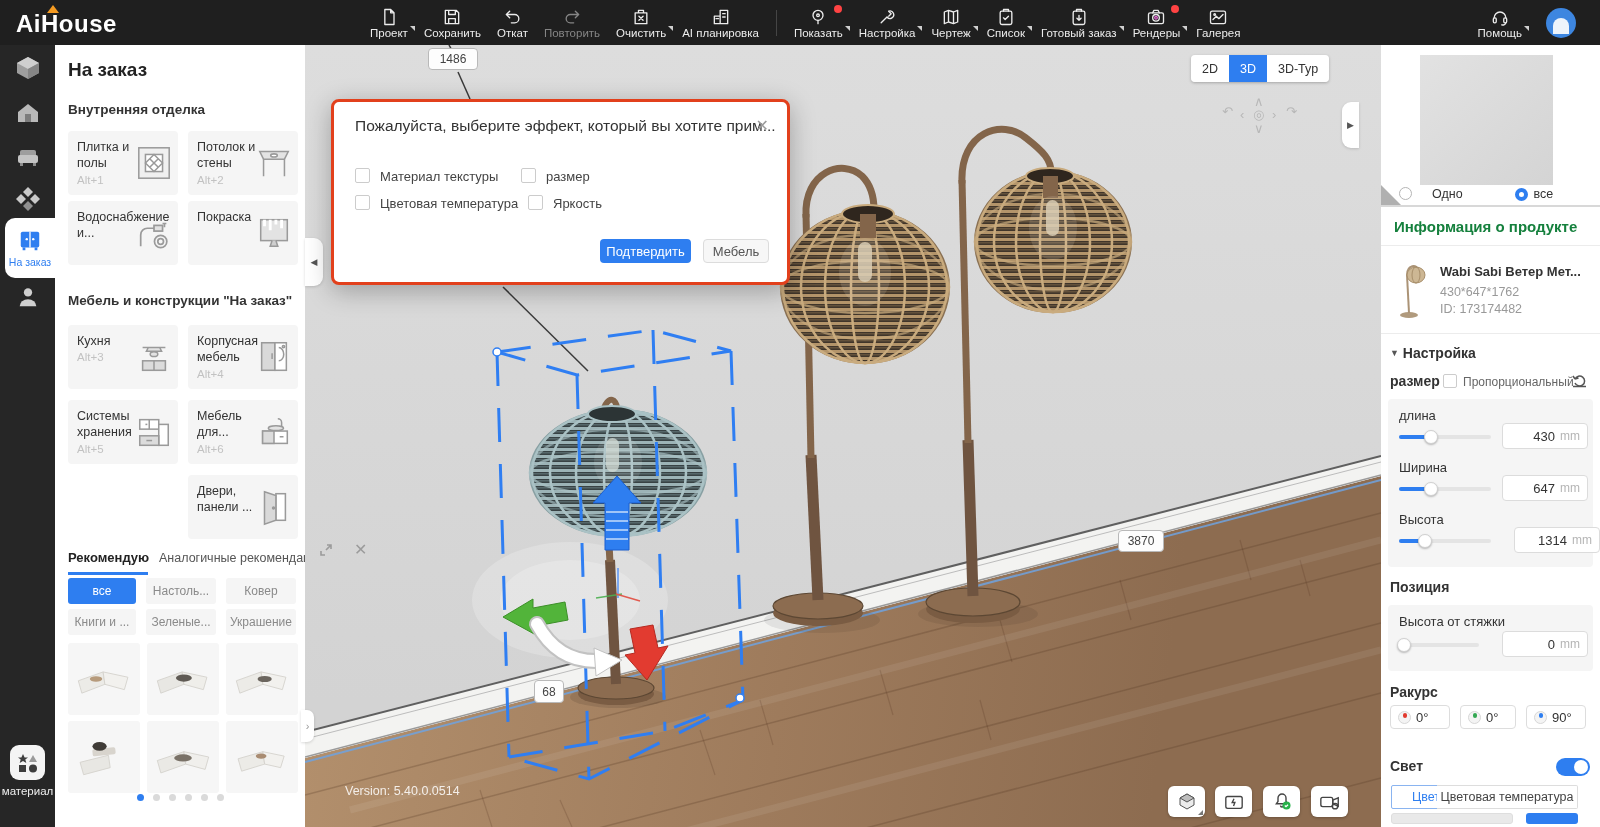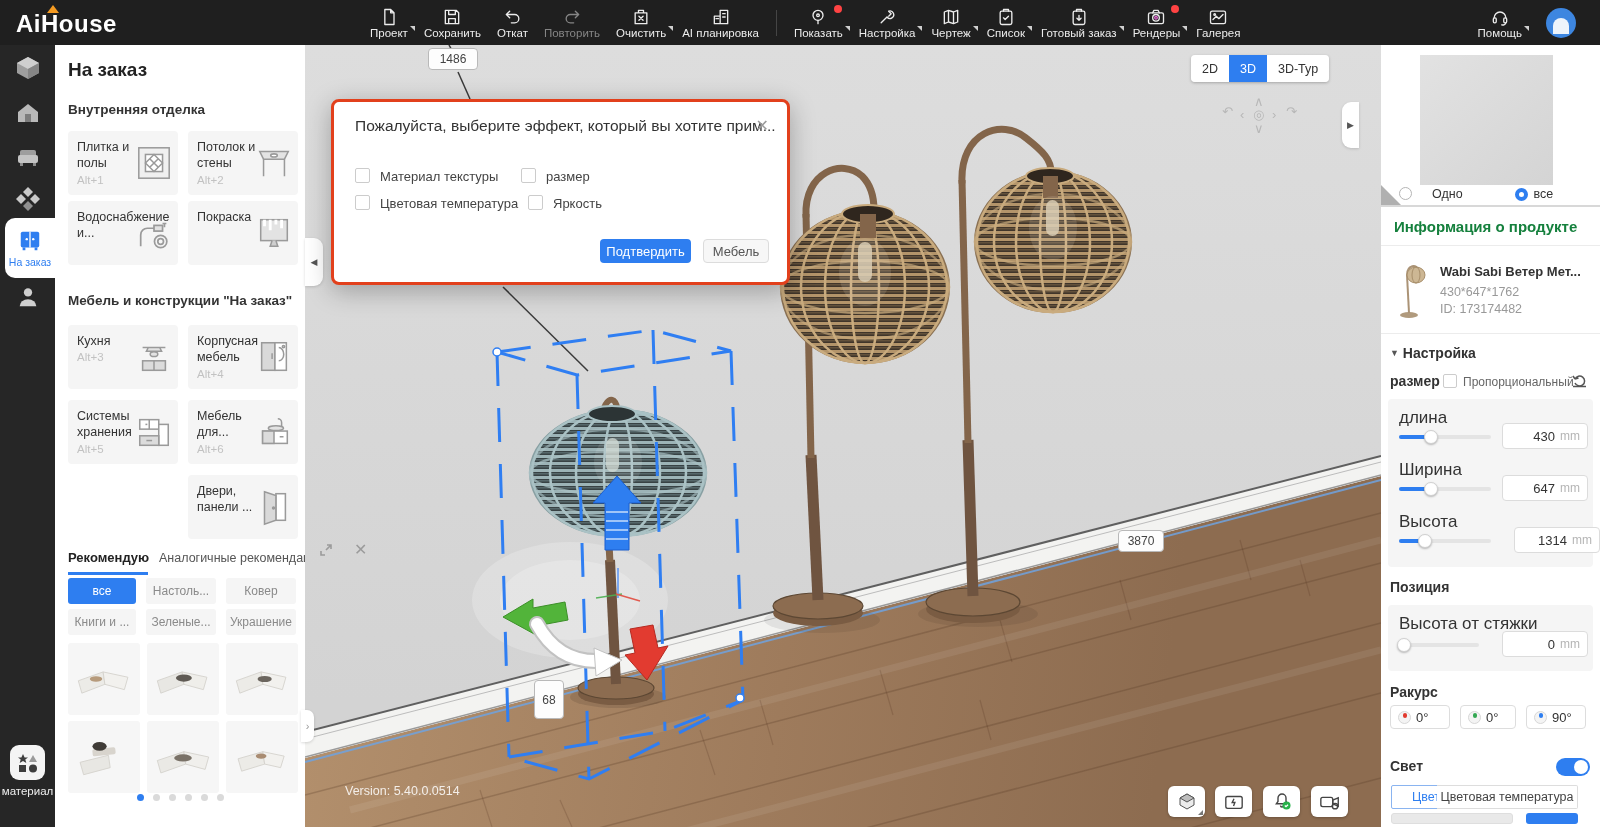--- a/index.html
+++ b/index.html
@@ -73,21 +73,21 @@
   .minimap{position:absolute;left:1381px;top:45px;width:219px;height:160px;background:#fff;z-index:35}
   .mm-view{position:absolute;left:39px;top:10px;width:133px;height:130px;background:linear-gradient(135deg,#e2e2e2,#d4d4d4)}
   .mm-fold{position:absolute;left:0;bottom:0;width:0;height:0;border-left:20px solid #b0b0b0;border-top:20px solid transparent}
   .radio{width:13px;height:13px;border-radius:50%;border:1.5px solid #b5b5b5;background:#fff;display:inline-block}
   .radio.on{border:4.5px solid #2e7ef0}
   .mm-row{position:absolute;left:0;top:142px;width:219px;font-size:12.5px;color:#333;display:flex;align-items:center}
   .info{position:absolute;left:1381px;top:207px;width:219px;height:620px;background:#fff;z-index:35;color:#333}
   .i-h{position:absolute;left:13px;top:11px;font-size:15px;font-weight:bold;color:#15803d}
   .i-div{position:absolute;left:0;width:219px;height:1px;background:#ececec}
   .gbox{position:absolute;left:7px;width:205px;background:#f5f5f5;border-radius:4px}
-  .lab{position:absolute;font-size:17px;color:#333;white-space:nowrap}
+  .lab{position:absolute;font-size:13px;color:#333;white-space:nowrap}
   .lab.b{font-weight:bold}
   .track{position:absolute;left:11px;width:92px;height:4px;border-radius:2px;background:#e4e4e4}
   .fill{height:4px;border-radius:2px;background:#2e7ef0}
   .knob{position:absolute;top:-5px;width:14px;height:14px;border-radius:50%;background:#fff;border:1px solid #d0d0d0;box-shadow:0 1px 2px rgba(0,0,0,.25)}
   .vbox{position:absolute;width:86px;height:26px;border:1px solid #dcdcdc;border-radius:4px;background:#fff;display:flex;align-items:center;justify-content:flex-end;padding-right:7px;gap:5px;font-size:13px}
   .unit{color:#b5b5b5;font-size:12px}
   .cb2{position:absolute;width:14px;height:14px;border:1px solid #ccc;border-radius:2px;background:#fff;cursor:pointer}
   .angle{position:absolute;height:24px;border:1px solid #ddd;border-radius:4px;background:#fff;display:flex;align-items:center;gap:5px;padding:0 7px;font-size:13px;cursor:pointer}
   .adot{width:13px;height:13px;border-radius:50%;background:#f4f4f4;border:1px solid #d7d7d7;position:relative}
   .adot i{position:absolute;left:3.5px;top:1.5px;width:4.5px;height:4.5px;border-radius:50%}
@@ -603,21 +603,21 @@
     <polygon points="503,617 533,599 533,608 565,602 568,620 536,626 536,635" fill="#52b43a" stroke="#3c8f28"></polygon>
     <polygon points="647,680 625,655 635,653 630,629 653,625 658,648 668,646" fill="#e23b30" stroke="#b52a21"></polygon>
     <path d="M537,624 Q558,663 600,661" stroke="#c2c2c2" stroke-width="16" fill="none" stroke-linecap="round"></path>
     <path d="M537,624 Q558,663 600,661" stroke="#ffffff" stroke-width="12" fill="none" stroke-linecap="round"></path>
     <polygon points="594,648 622,660 596,676" fill="#fff" stroke="#c2c2c2"></polygon>
   </g>
 </svg>
 
 <div class="pill" style="left:428px;top:48px;width:50px;height:22px">1486</div>
 <div class="pill" style="left:1118px;top:530px;width:46px;height:22px">3870</div>
-<div class="pill" style="left:534px;top:680px;width:30px;height:39px">68</div>
+<div class="pill" style="left:534px;top:680px;width:30px;height:23px">68</div>
 
 <div class="modes">
   <div class="mode">2D</div>
   <div class="mode on">3D</div>
   <div class="mode">3D-Тур</div>
 </div>
 
 <span class="nav-g" style="left:1222px;top:104px">↶</span>
 <span class="nav-g" style="left:1240px;top:107px">‹</span>
 <span class="nav-g" style="left:1253px;top:107px">◎</span>

